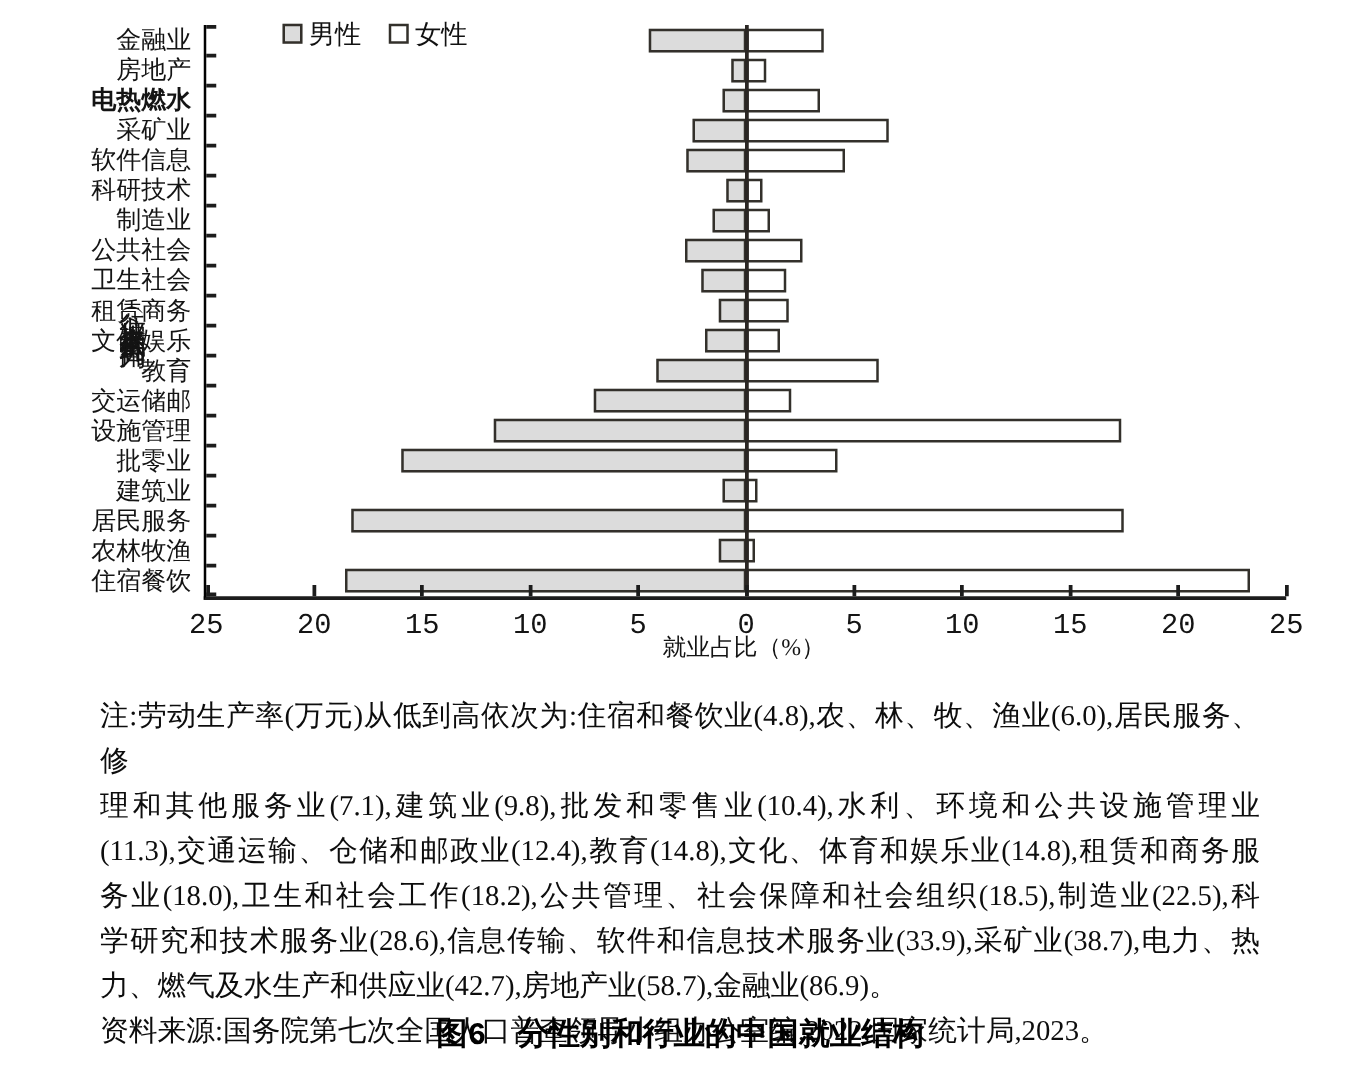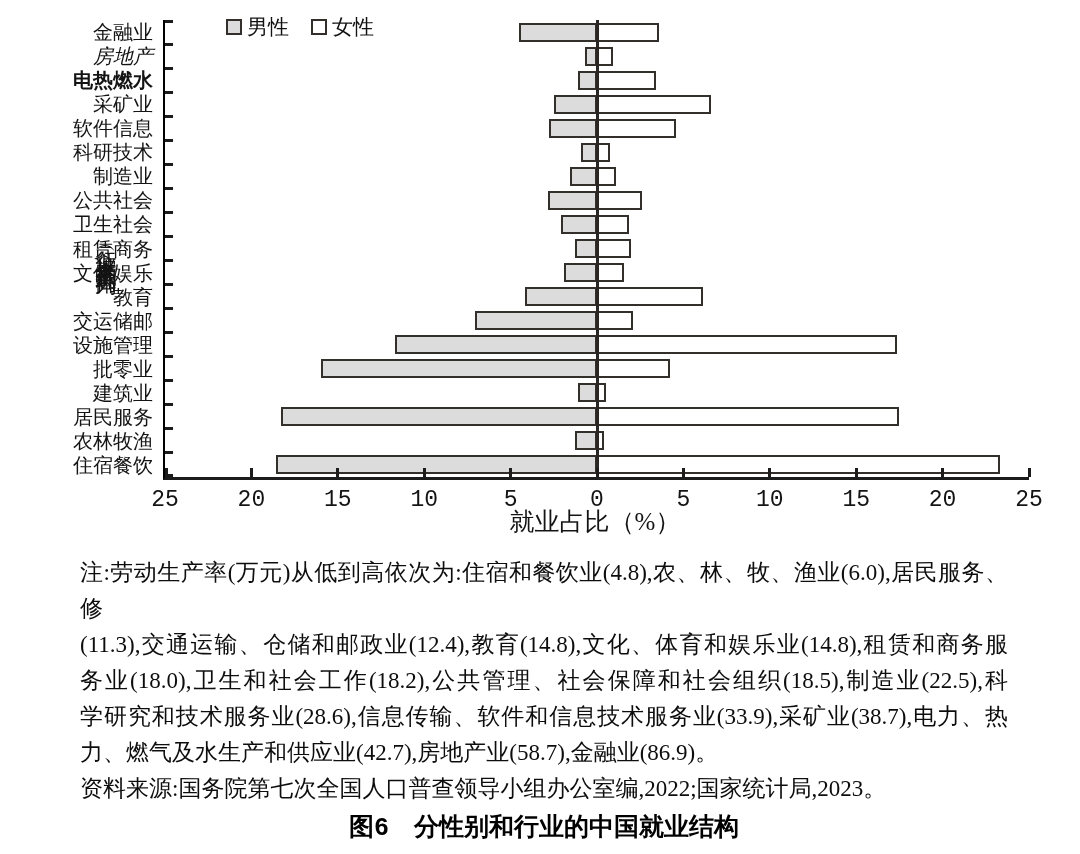--- a/index.html
+++ b/index.html
@@ -15,21 +15,21 @@
   .xtick{position:absolute;bottom:0;width:3px;height:9px;background:#1c1c1c;}
   .xticklab{position:absolute;top:467px;width:64px;text-align:center;
             font-size:23px;color:#141414;}
   .cats{position:absolute;left:0;top:20px;width:157px;height:457px;}
   .cat{position:absolute;right:4px;width:153px;height:22px;line-height:22px;
        text-align:right;font-size:20px;color:#141414;letter-spacing:0px;}
   .ylab{position:absolute;left:92px;top:248px;transform:translateY(-50%);
         writing-mode:vertical-rl;text-orientation:upright;
         font-size:21px;letter-spacing:2px;color:#141414;}
   .xlab{position:absolute;left:163px;top:505px;width:864px;text-align:center;
-        font-size:25px;color:#141414;}
+        font-size:19px;color:#141414;}
   .legend{position:absolute;left:226px;top:13px;display:flex;align-items:center;
           gap:22px;font-size:21px;}
   .lg-item{display:flex;align-items:center;gap:5px;}
   .swatch{display:inline-block;width:16px;height:16px;box-sizing:border-box;
           border:2px solid #33302b;}
 
   
   .note{position:absolute;left:80px;top:555px;width:928px;font-size:23px;
         line-height:36px;color:#0d0d0d;}
   .note .ln{white-space:nowrap;}
@@ -52,21 +52,21 @@
     <span class="lg-item">
       <span class="swatch" id="sw-female" style="background: rgb(255, 255, 255);"></span>
       <span>女性</span>
     </span>
   </div>
 
   <div class="ylab">行业（按生产率从低到高排列）</div>
 
   <div class="cats" id="cats">
       <div class="cat" style="top: 1.02632px;">金融业</div>
-      <div class="cat" style="top: 25.0789px; font-style: italic;">房地产</div>
+      <div class="cat" style="top: 25.0789px;">房地产</div>
       <div class="cat" style="top: 49.1316px; font-weight: bold;">电热燃水</div>
       <div class="cat" style="top: 73.1842px;">采矿业</div>
       <div class="cat" style="top: 97.2368px;">软件信息</div>
       <div class="cat" style="top: 121.289px;">科研技术</div>
       <div class="cat" style="top: 145.342px;">制造业</div>
       <div class="cat" style="top: 169.395px;">公共社会</div>
       <div class="cat" style="top: 193.447px;">卫生社会</div>
       <div class="cat" style="top: 217.5px;">租赁商务</div>
       <div class="cat" style="top: 241.553px;">文体娱乐</div>
       <div class="cat" style="top: 265.605px; padding-left: 11px;">教育</div>
@@ -160,20 +160,21 @@
       <div class="xtick" style="left: 776.1px;"></div>
       <div class="xticklab" style="left: 745.6px;">20</div>
       <div class="xtick" style="left: 862.5px;"></div>
       <div class="xticklab" style="left: 832px;">25</div>
     </div>
 
   <div class="xlab">就业占比（%）</div>
 
   <div class="note">
     <div class="jl">注:劳动生产率(万元)从低到高依次为:住宿和餐饮业(4.8),农、林、牧、渔业(6.0),居民服务、修</div>
+    <div class="jl">理和其他服务业(7.1),建筑业(9.8),批发和零售业(10.4),水利、环境和公共设施管理业</div>
     <div class="jl">(11.3),交通运输、仓储和邮政业(12.4),教育(14.8),文化、体育和娱乐业(14.8),租赁和商务服</div>
     <div class="jl">务业(18.0),卫生和社会工作(18.2),公共管理、社会保障和社会组织(18.5),制造业(22.5),科</div>
     <div class="jl">学研究和技术服务业(28.6),信息传输、软件和信息技术服务业(33.9),采矿业(38.7),电力、热</div>
     <div class="ln">力、燃气及水生产和供应业(42.7),房地产业(58.7),金融业(86.9)。</div>
     <div class="ln">资料来源:国务院第七次全国人口普查领导小组办公室编,2022;国家统计局,2023。</div>
   </div>
 
   <div class="caption">图6　分性别和行业的中国就业结构</div>
 
 </div>

